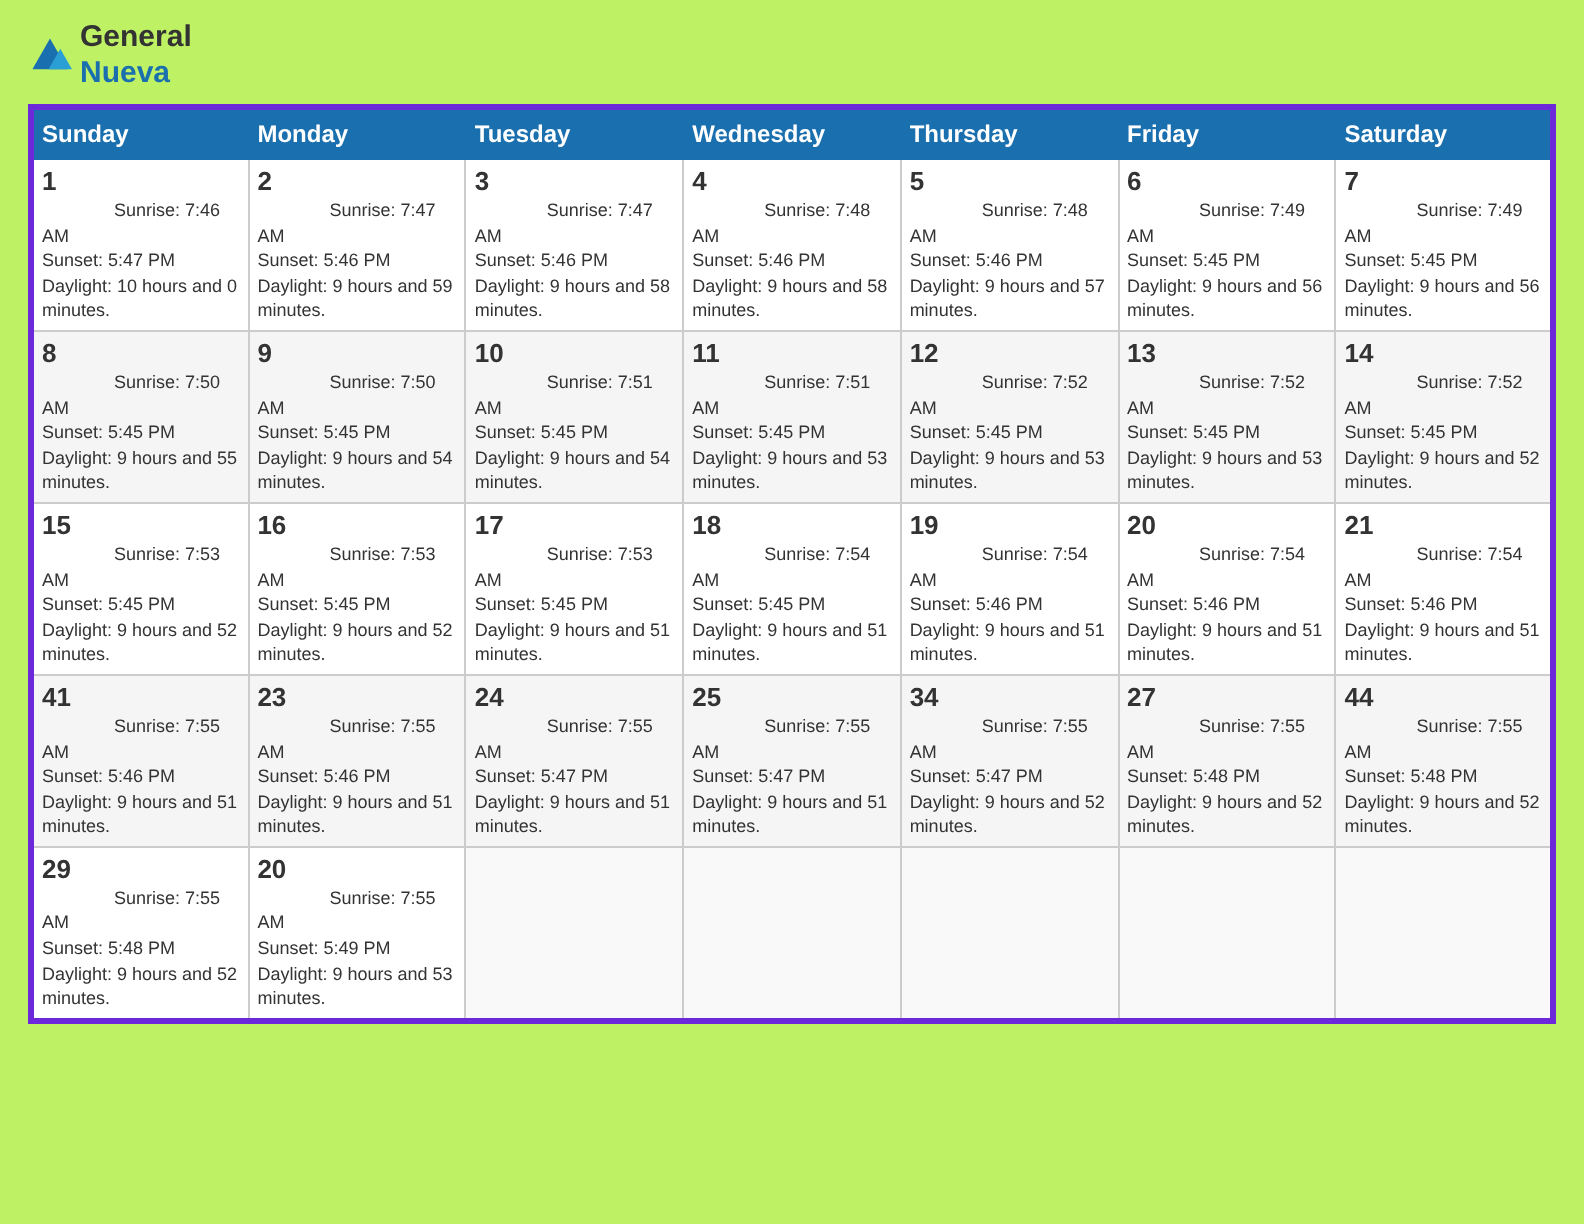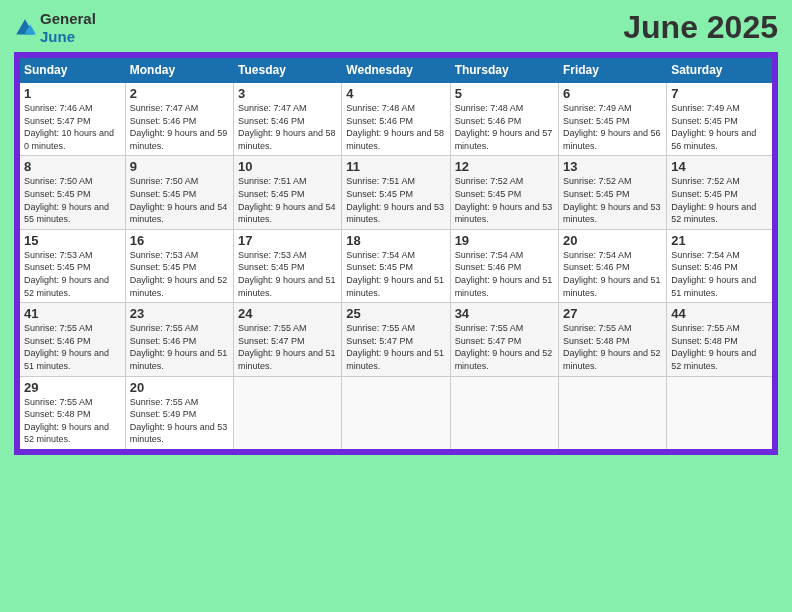--- a/index.html
+++ b/index.html
@@ -6,21 +6,21 @@
     body {
       font-family: Arial, sans-serif;
       background: #fff;
       width: 792px;
       height: 612px;
       overflow: hidden;
     }
     .page {
       width: 792px;
       height: 612px;
-      background: #86efac;
+      background: #bef264;
       padding: 10px 14px 10px 14px;
     }
     .header {
       display: flex;
       justify-content: space-between;
       align-items: flex-start;
       margin-bottom: 6px;
     }
     .logo {
       display: flex;
@@ -41,21 +41,21 @@
       line-height: 1.1;
     }
     .location {
       font-size: 13px;
       color: #333;
       margin-top: 2px;
     }
     .calendar {
       width: 100%;
       border-collapse: collapse;
-      border: 6px solid #6d28d9;
+      border: 3px solid #6d28d9;
     }
     .calendar th {
       background: #1a6fae;
       color: #fff;
       font-size: 12px;
       font-weight: bold;
       padding: 5px 4px;
       text-align: left;
       border: 1px solid #1a6fae;
     }
@@ -76,42 +76,42 @@
       font-size: 13px;
       font-weight: bold;
       color: #333;
       display: block;
       margin-bottom: 1px;
     }
     .day-info {
       font-size: 9px;
       color: #333;
       line-height: 1.4;
+      margin-left: 36px;
     }
     .empty-cell {
       background: #f9f9f9 !important;
     }
   </style>
 </head>
 <body>
 
 <div class="page">
   <div class="header">
     <div class="logo">
       <svg class="logo-icon" viewBox="0 0 30 30">
         <polygon points="15,3 27,24 3,24" fill="#1a6fae"></polygon>
         <polygon points="22,10 30,24 14,24" fill="#2a9fd6"></polygon>
       </svg>
       <div>
         <span style="font-size:15px;font-weight:bold;color:#333;">General</span><br>
-        <span style="font-size:15px;font-weight:bold;color:#1a6fae;">June</span>
+        <span style="font-size:15px;font-weight:bold;color:#1a6fae;">Nueva</span>
       </div>
     </div>
     <div class="title-block">
-      <div class="month-title">June 2025</div>
     </div>
   </div>
 
   <table class="calendar">
     <thead>
       <tr>
         <th>Sunday</th>
         <th>Monday</th>
         <th>Tuesday</th>
         <th>Wednesday</th>

